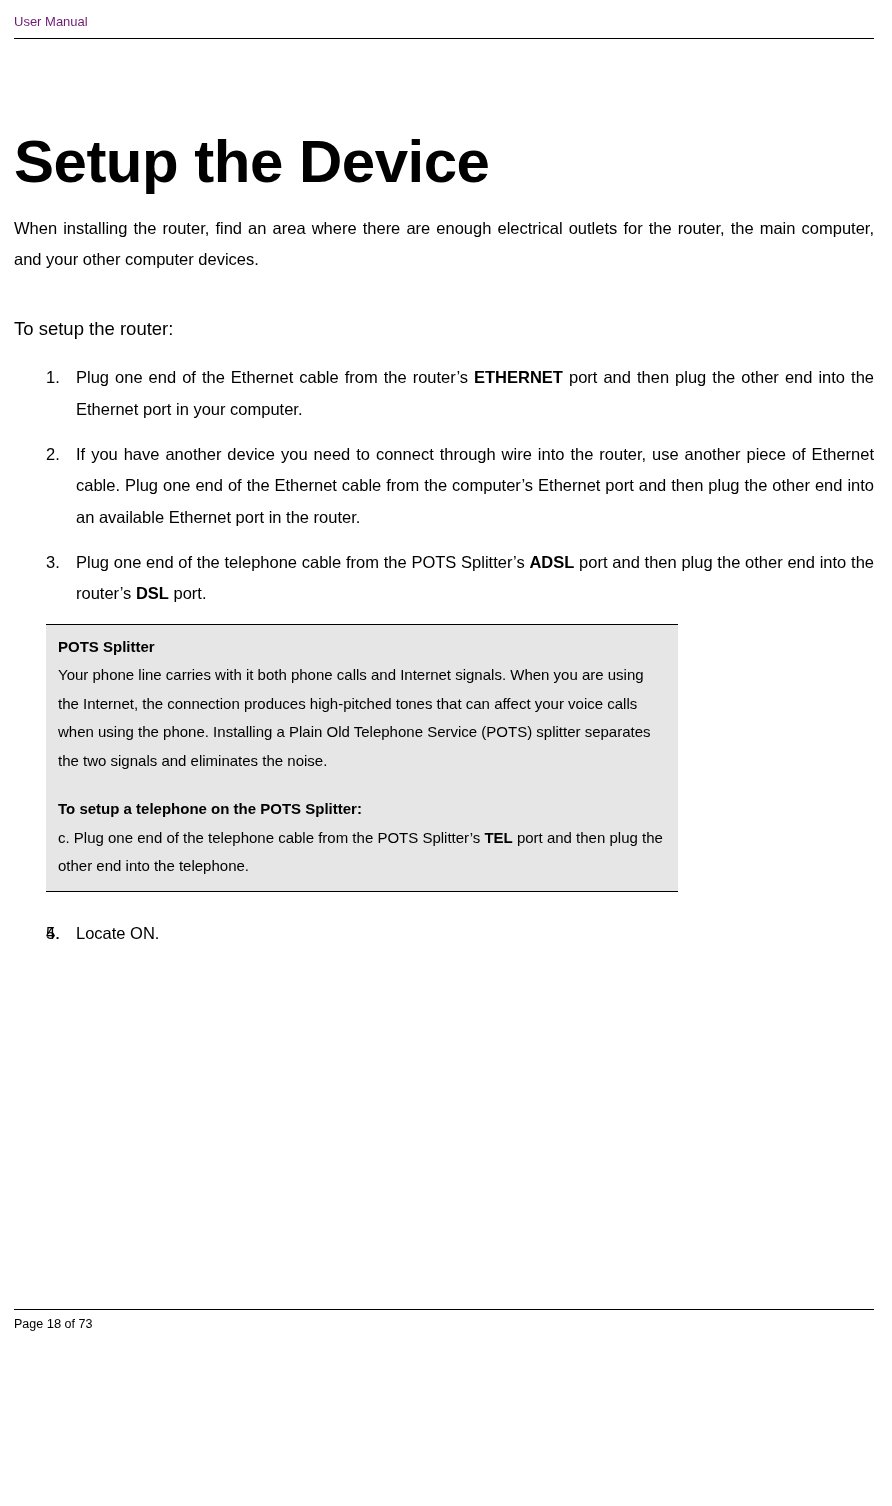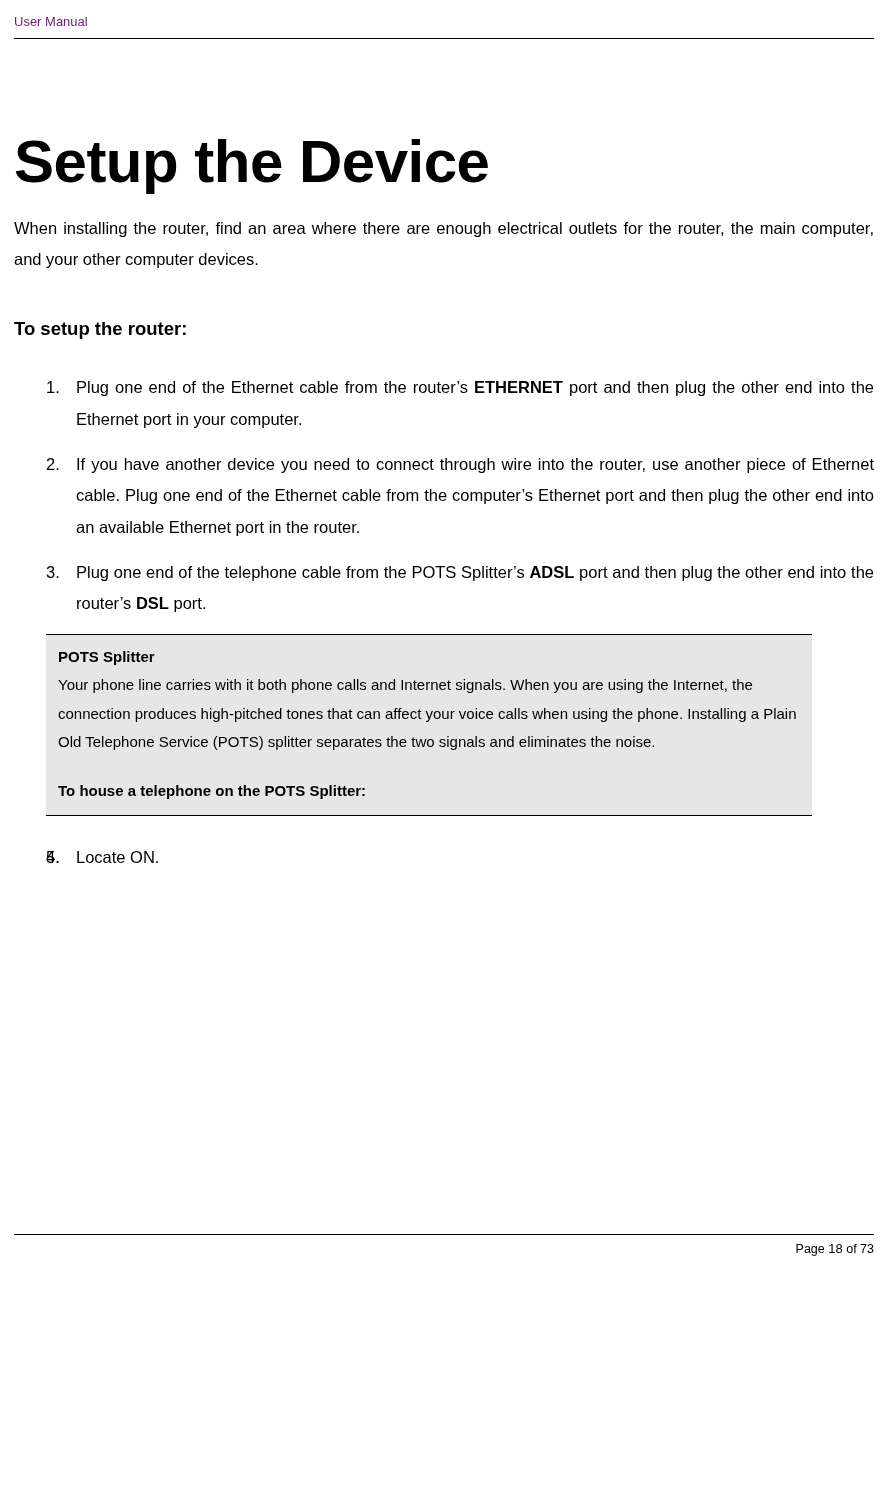--- a/index.html
+++ b/index.html
@@ -32,24 +32,24 @@
     letter-spacing: -0.5px;
     line-height: 1.1;
     margin-bottom: 18px;
   }
   p.intro {
     text-align: justify;
     margin-bottom: 36px;
   }
   h2.section {
     font-family: "Arial Narrow", Arial, sans-serif;
-    font-weight: 700;
+    font-weight: 400;
     font-size: 18.5px;
     font-stretch: condensed;
-    margin-bottom: 26px;
+    margin-bottom: 16px;
   }
   ol.steps {
     list-style: none;
     padding-left: 32px;
     margin-bottom: 8px;
   }
   ol.steps > li {
     position: relative;
     padding-left: 30px;
     text-align: justify;
@@ -59,21 +59,21 @@
     position: absolute;
     left: 0;
     top: 0;
   }
   .info-box {
     background: #e6e6e6;
     border-top: 1px solid #000;
     border-bottom: 1px solid #000;
     margin: 4px 0 26px 32px;
     padding: 8px 12px 10px 12px;
-    width: 766px;
+    width: 632px;
     font-size: 15px;
     line-height: 1.9;
   }
   .info-box-title { font-weight: bold; }
   .info-box-sub { font-weight: bold; margin-top: 20px; }
   .info-box .il { display: block; }
   ol.steps2 {
     list-style: none;
     padding-left: 32px;
   }
@@ -93,21 +93,20 @@
     margin-top: 360px;
   }
   .bottom-rule {
     border: none;
     border-top: 1.5px solid #000;
     margin-bottom: 6px;
   }
   .page-number {
     font-size: 12.5px;
     line-height: 1.2;
-    text-align: right;
   }
   .page-number .cur { font-size: 13px; }
 </style>
 </head>
 <body>
 
 <div class="header-label">User Manual</div>
 <hr class="top-rule">
 
 <h1 class="title">Setup the Device</h1>
@@ -127,21 +126,24 @@
   </li>
   <li>
     <span class="marker">3.</span>
     <span>Plug one end of the telephone cable from the POTS Splitter’s </span><b>ADSL</b><span> port and then plug the other end into the router’s </span><b>DSL</b><span> port.</span>
   </li>
 </ol>
 
 <div class="info-box">
   <div class="info-box-title">POTS Splitter</div>
   <div>Your phone line carries with it both phone calls and Internet signals. When you are using the Internet, the connection produces high-pitched tones that can affect your voice calls when using the phone. Installing a Plain Old Telephone Service (POTS) splitter separates the two signals and eliminates the noise.</div>
-  <div class="info-box-sub">To house a telephone on the POTS Splitter:</div>
+  <div class="info-box-sub">To setup a telephone on the POTS Splitter:</div>
+  <span class="il">
+    <span>c. Plug one end of the telephone cable from the POTS Splitter’s </span><b>TEL</b><span> port and then plug the other end into the telephone.</span>
+  </span>
 </div>
 
 <ol class="steps2">
   <li>
     <span class="marker">4.</span>
   </li>
   <li>
     <span class="marker">5.</span>
     <span>Locate ON.</span>
   </li>

